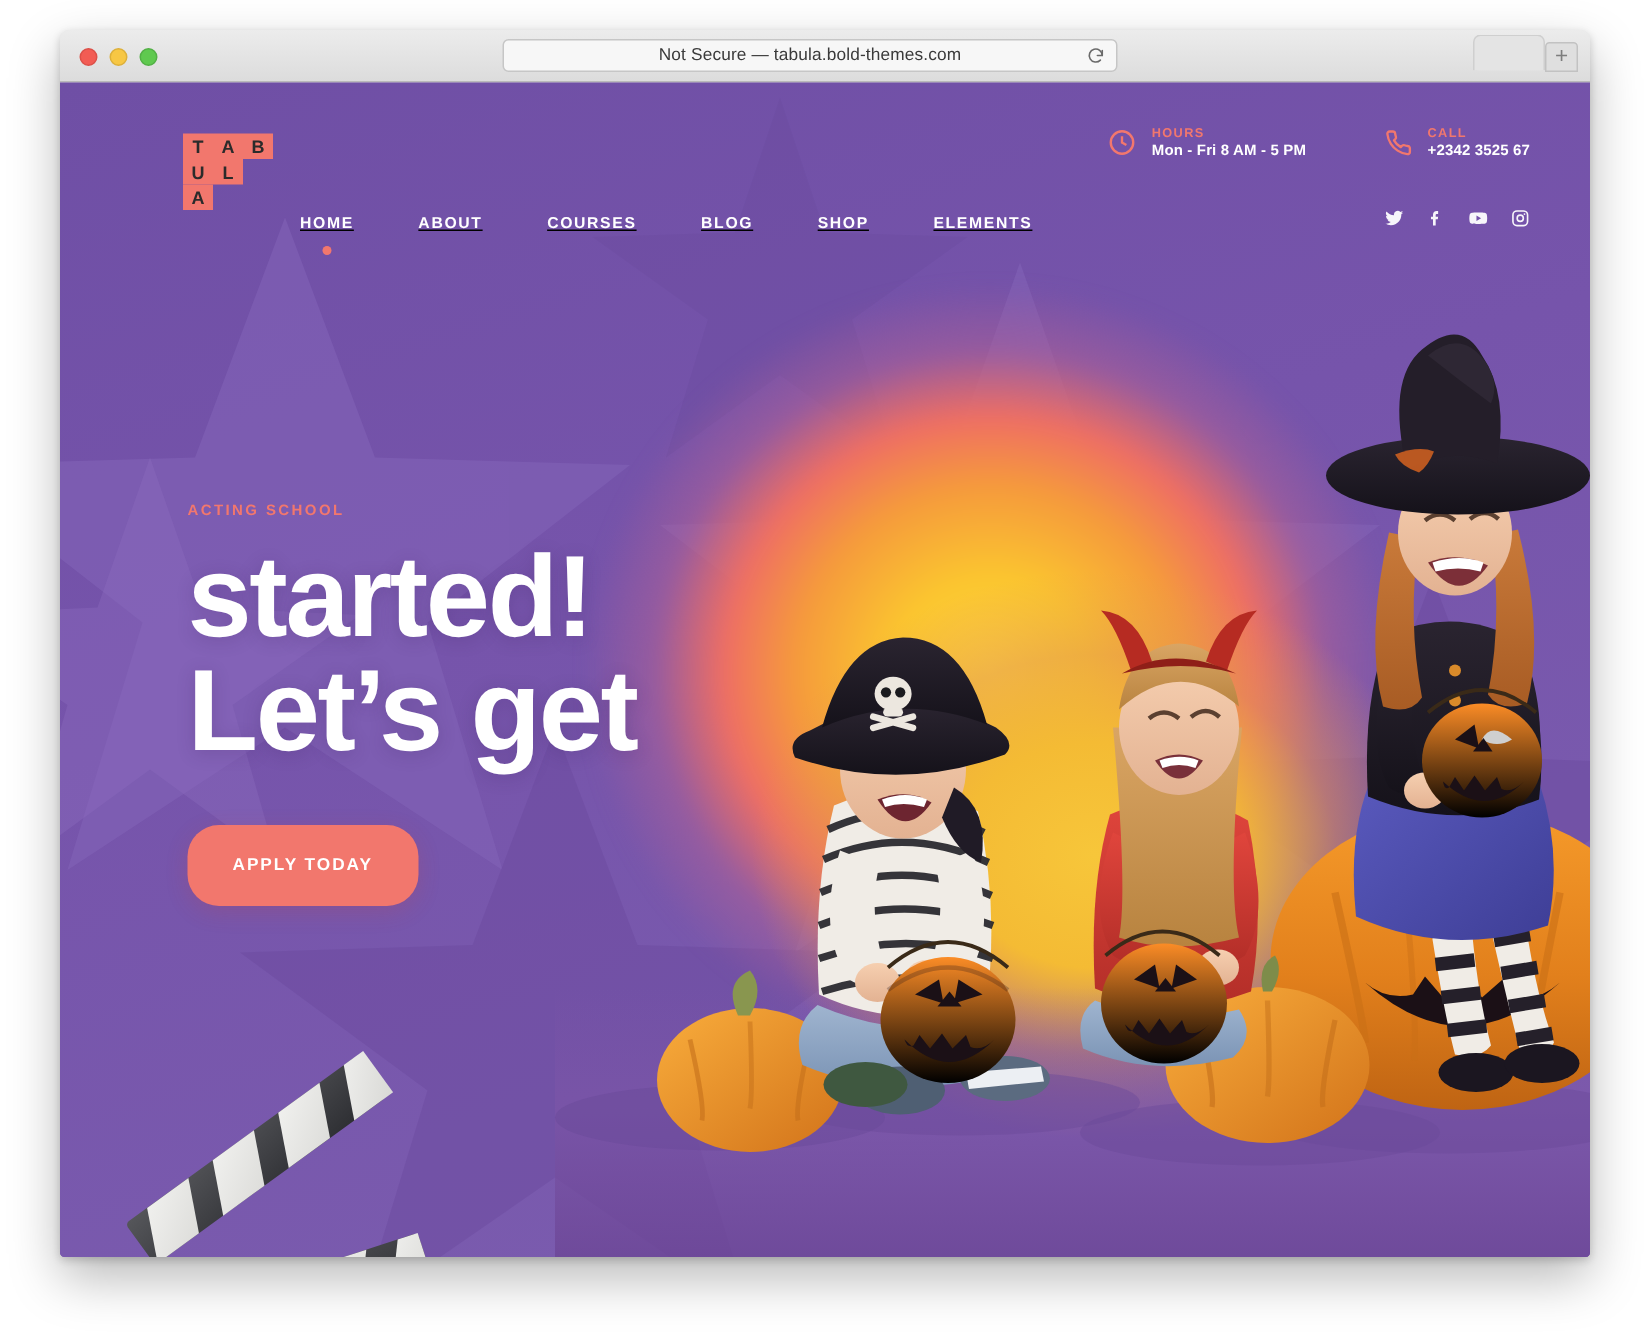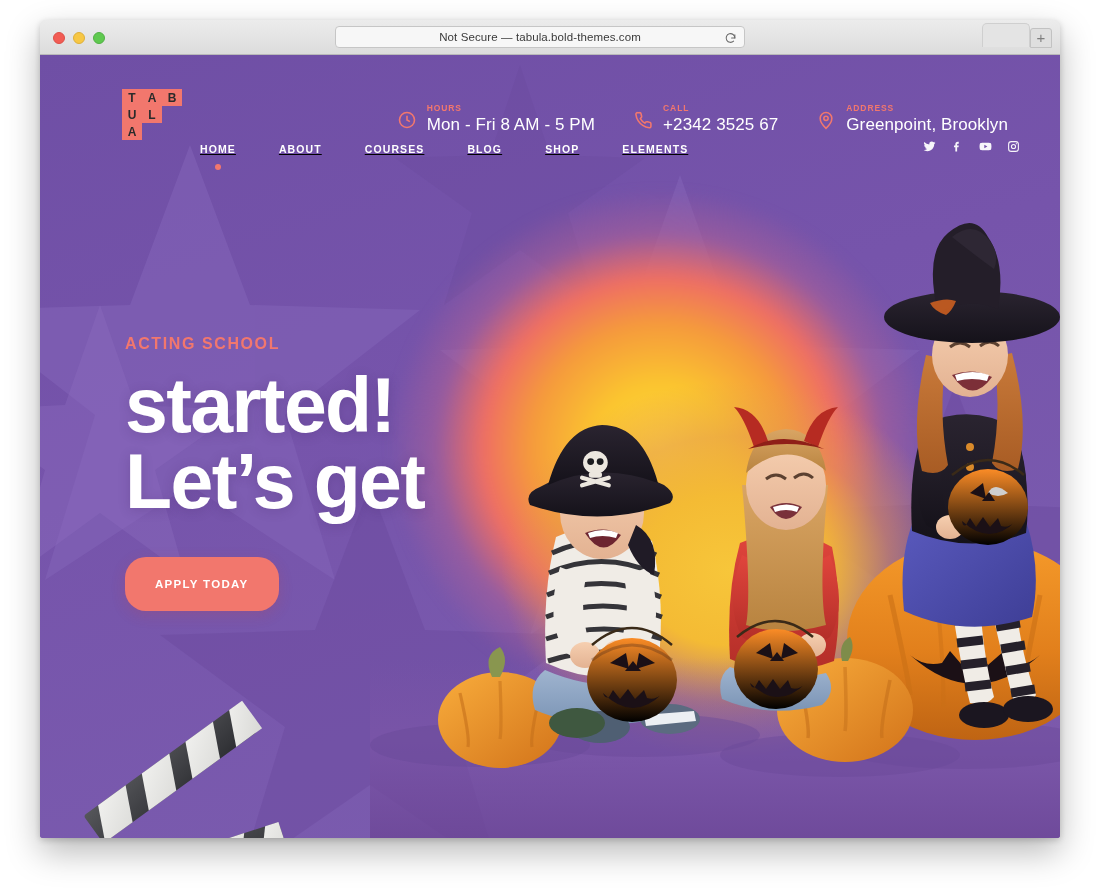--- a/index.html
+++ b/index.html
@@ -103,31 +103,31 @@
   .logo-cell {
     position: absolute;
     background: #f2776d;
     color: #2b2b2b;
     font-weight: 700;
     font-size: 12px;
     display: flex; align-items: center; justify-content: center;
   }
 
   .contact-bar {
-    position: absolute; right: 52px; top: 28px;
-    display: flex; align-items: center; gap: 38px; margin-top: 20px;
+    position: absolute; right: 40px; top: 28px;
+    display: flex; align-items: center; gap: 51px;
   }
   .contact-item { display: flex; align-items: center; gap: 10px; }
   .contact-icon { width: 20px; height: 20px; color: #f2776d; flex: none; }
   .contact-label {
     font-size: 8.5px; font-weight: 700; letter-spacing: .9px;
     color: #f2776d; text-transform: uppercase; line-height: 1.35;
   }
   .contact-value {
-    font-size: 17px; font-weight: 400; color: #ffffff;
+    font-size: 10px; font-weight: 700; color: #ffffff;
     letter-spacing: .1px; line-height: 1.3; white-space: nowrap;
   }
 
   .nav-row {
     position: absolute; left: 0; top: 82px; width: 100%;
     display: flex; align-items: center;
   }
   .mainnav { display: flex; align-items: flex-end; margin-left: 160px; gap: 43px; text-decoration: underline; }
   .nav-item {
     position: relative;
@@ -143,21 +143,21 @@
 
   .socials {
     position: absolute; right: 40px; top: 84px;
     display: flex; align-items: center; gap: 15px;
   }
   .social-icon { width: 13px; height: 13px; color: #ffffff; opacity: .95; }
 
   
   .hero-copy { position: absolute; left: 85px; top: 280px; z-index: 25; }
   .eyebrow {
-    font-size: 16px; font-weight: 700; letter-spacing: 1.6px;
+    font-size: 10px; font-weight: 700; letter-spacing: 1.6px;
     color: #f2776d; text-transform: uppercase; margin-bottom: 14px;
   }
   .hero-title {
     font-size: 77px; font-weight: 700; line-height: .99;
     color: #ffffff; letter-spacing: -1.6px;
     text-shadow: 0 2px 12px rgba(60,30,90,.22);
   }
   .cta-button {
     display: inline-flex; align-items: center; justify-content: center;
     margin-top: 38px;
@@ -266,32 +266,20 @@
             <svg viewBox="0 0 24 24" fill="none" stroke="currentColor" stroke-width="1.9" stroke-linecap="round" stroke-linejoin="round">
               <path d="M21.5 16.9v2.6a1.8 1.8 0 0 1-2 1.8 17.8 17.8 0 0 1-7.8-2.8 17.5 17.5 0 0 1-5.4-5.4A17.8 17.8 0 0 1 3.5 5.2a1.8 1.8 0 0 1 1.8-2h2.6a1.8 1.8 0 0 1 1.8 1.5c.1.9.3 1.8.6 2.6a1.8 1.8 0 0 1-.4 1.9l-1.1 1.1a14 14 0 0 0 5.4 5.4l1.1-1.1a1.8 1.8 0 0 1 1.9-.4c.8.3 1.7.5 2.6.6a1.8 1.8 0 0 1 1.7 1.9z"></path>
             </svg>
           </span>
           <span>
             <span class="contact-label" style="display:block">CALL</span>
             <span class="contact-value" style="display:block">+2342 3525 67</span>
           </span>
         </div>
 
-        <div class="contact-item">
-          <span class="contact-icon">
-            <svg viewBox="0 0 24 24" fill="none" stroke="currentColor" stroke-width="1.9">
-              <path d="M12 22s7-6.2 7-12a7 7 0 1 0-14 0c0 5.8 7 12 7 12z"></path>
-              <circle cx="12" cy="10" r="2.6"></circle>
-            </svg>
-          </span>
-          <span>
-            <span class="contact-label" style="display:block">ADDRESS</span>
-            <span class="contact-value" style="display:block">Greenpoint, Brooklyn</span>
-          </span>
-        </div>
       </div>
 
       <div class="nav-row">
         <nav class="mainnav">
           <a class="nav-item active">HOME</a>
           <a class="nav-item">ABOUT</a>
           <a class="nav-item">COURSES</a>
           <a class="nav-item">BLOG</a>
           <a class="nav-item">SHOP</a>
           <a class="nav-item">ELEMENTS</a>

